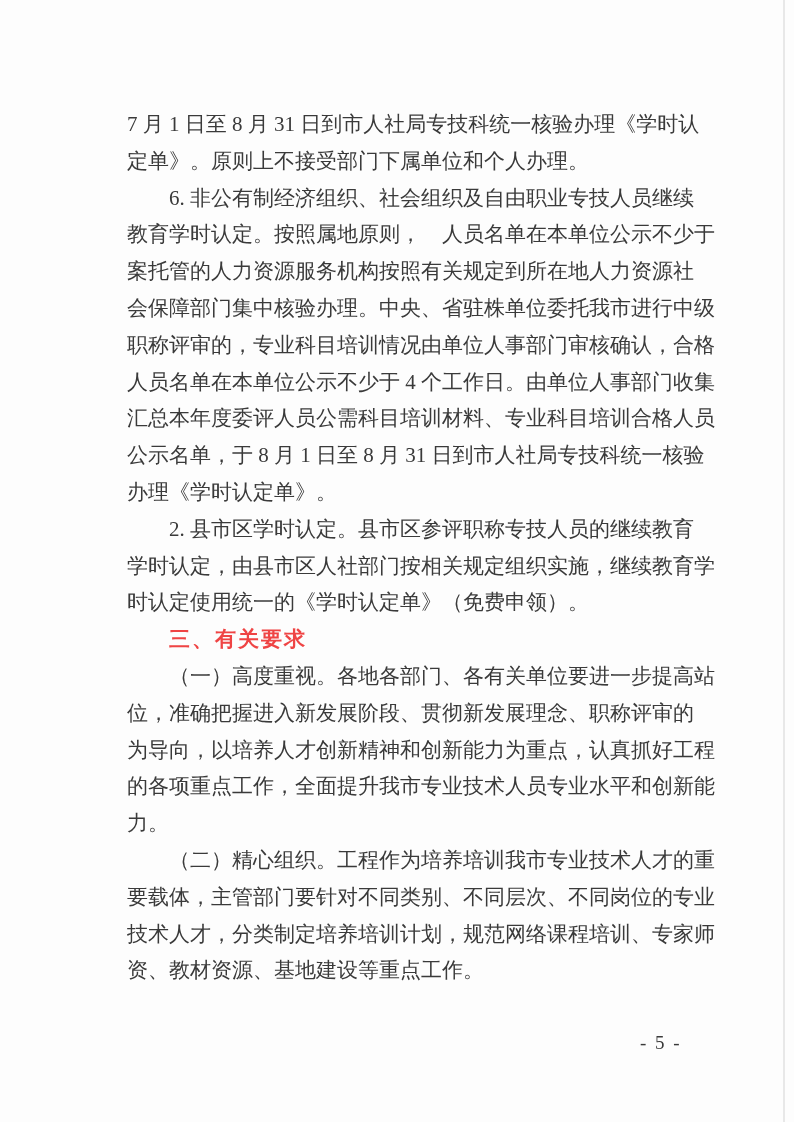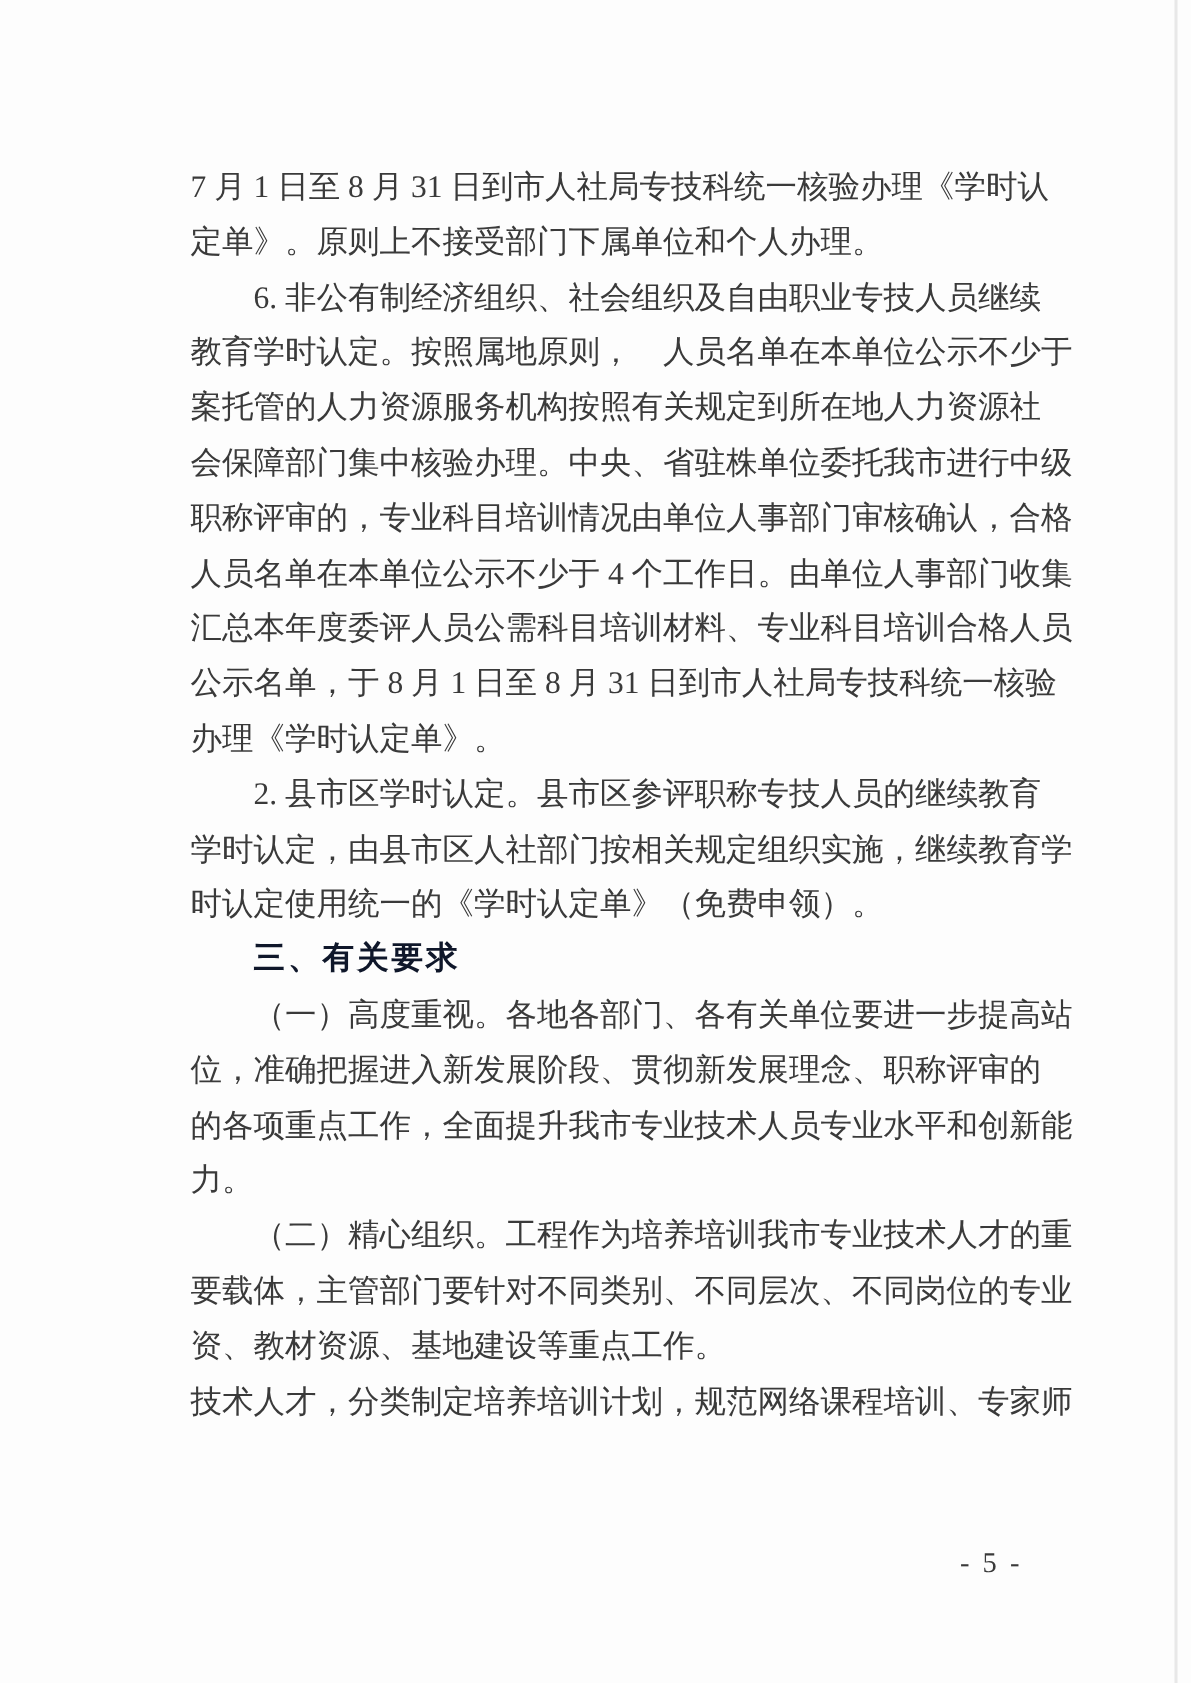--- a/index.html
+++ b/index.html
@@ -22,22 +22,22 @@
     height: 36.8px;
     line-height: 36.8px;
     font-size: 21px;
     color: #3a3a3a;
     white-space: pre;
     letter-spacing: 0;
   }
   .line.indent { padding-left: 42px; }
   .line.heading {
     font-weight: 700;
-    color: #0f172a;
-    font-family: Liberation Sans, sans-serif;
+    color: #ef4444;
+    font-family: Liberation Serif, serif;
     letter-spacing: 2px;
   }
   .page-number {
     position: absolute;
     top: 1031px;
     left: 640px;
     font-size: 19px;
     line-height: 24px;
     color: #3a3a3a;
     letter-spacing: 2px;
@@ -67,24 +67,25 @@
     <div class="line">人员名单在本单位公示不少于 4 个工作日。由单位人事部门收集</div>
     <div class="line">汇总本年度委评人员公需科目培训材料、专业科目培训合格人员</div>
     <div class="line">公示名单，于 8 月 1 日至 8 月 31 日到市人社局专技科统一核验</div>
     <div class="line">办理《学时认定单》。</div>
     <div class="line indent">2. 县市区学时认定。县市区参评职称专技人员的继续教育</div>
     <div class="line">学时认定，由县市区人社部门按相关规定组织实施，继续教育学</div>
     <div class="line">时认定使用统一的《学时认定单》（免费申领）。</div>
     <div class="line indent heading">三、有关要求</div>
     <div class="line indent">（一）高度重视。各地各部门、各有关单位要进一步提高站</div>
     <div class="line">位，准确把握进入新发展阶段、贯彻新发展理念、职称评审的</div>
+    <div class="line">为导向，以培养人才创新精神和创新能力为重点，认真抓好工程</div>
     <div class="line">的各项重点工作，全面提升我市专业技术人员专业水平和创新能</div>
     <div class="line">力。</div>
     <div class="line indent">（二）精心组织。工程作为培养培训我市专业技术人才的重</div>
     <div class="line">要载体，主管部门要针对不同类别、不同层次、不同岗位的专业</div>
+    <div class="line">技术人才，分类制定培养培训计划，规范网络课程培训、专家师</div>
     <div class="line">资、教材资源、基地建设等重点工作。</div>
-    <div class="line">技术人才，分类制定培养培训计划，规范网络课程培训、专家师</div>
   </div>
 
   <div class="page-number">- 5 -</div>
 
   <div class="edge-line"></div>
 </div>
 
 </body></html>

